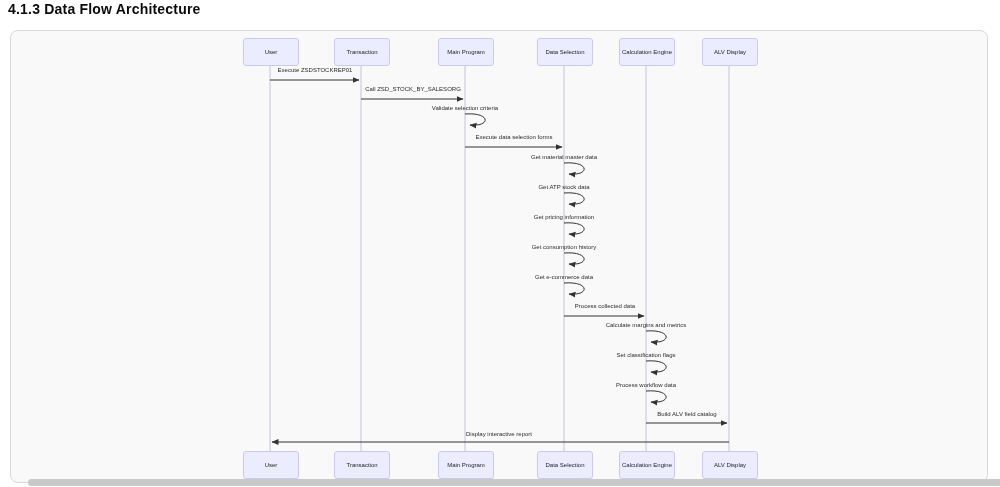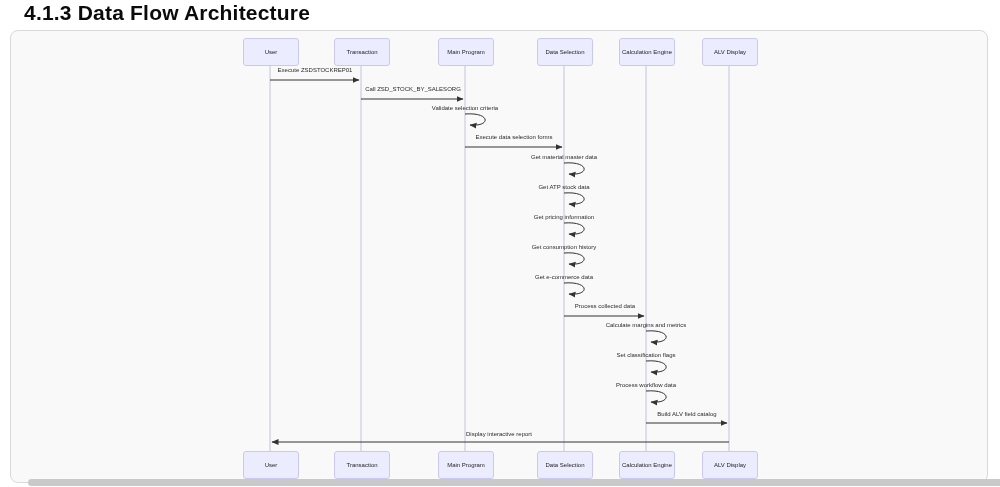--- a/index.html
+++ b/index.html
@@ -1,18 +1,18 @@
 <!DOCTYPE html>
 <html><head>
 <meta charset="utf-8">
 <style>
   html,body{margin:0;padding:0;background:#ffffff;width:1000px;height:487px;overflow:hidden;
     font-family:"Liberation Sans",sans-serif;}
   .page{position:relative;width:1000px;height:487px;}
-  .page-title{position:absolute;left:24px;top:1px;font-size:21px;font-weight:700;color:#0b0b0b;letter-spacing:.2px;}
+  .page-title{position:absolute;left:8px;top:1px;font-size:14px;font-weight:700;color:#0b0b0b;letter-spacing:.2px;}
   .diagram-card{position:absolute;left:10px;top:30px;width:976px;height:451px;background:#f9f9f9;
     border:1px solid #d9d9d9;border-radius:8px;}
   .actor{position:absolute;width:54px;height:26px;background:#ECECFF;border:1px solid #c9c9f0;border-radius:3px;
     display:flex;align-items:center;justify-content:center;font-size:6px;color:#1f1f1f;white-space:nowrap;z-index:3;}
   .msg{position:absolute;transform:translateX(-50%);font-size:6px;color:#2b2b2b;white-space:nowrap;z-index:2;}
   svg.overlay{position:absolute;left:0;top:0;z-index:1;}
   .hscrollbar{position:absolute;left:28px;right:0;top:479px;height:7px;background:#c9c9c9;border-radius:4px 0 0 4px;}
 </style>
 </head>
 <body>

